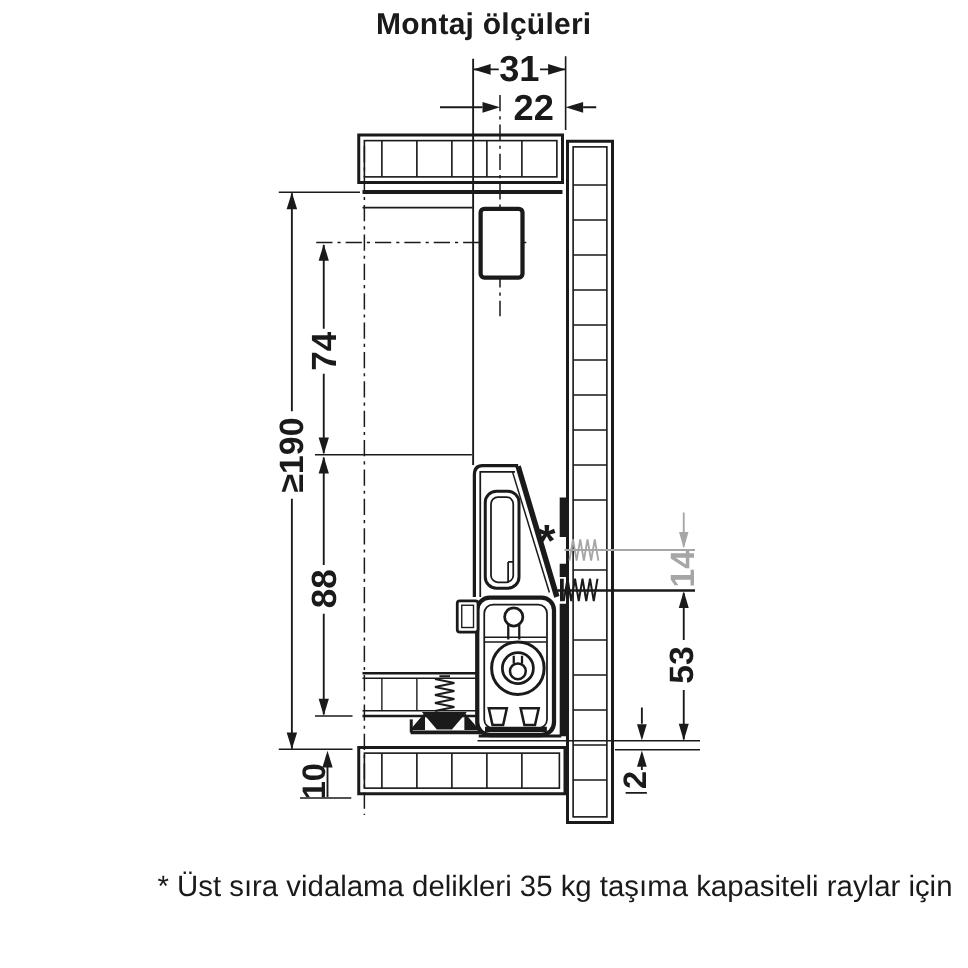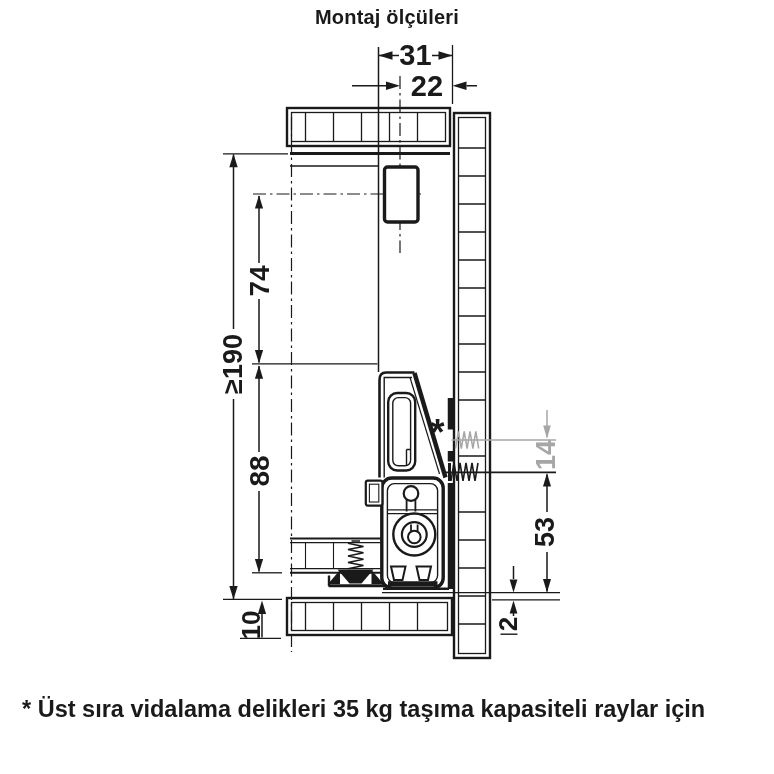--- a/index.html
+++ b/index.html
@@ -1,22 +1,22 @@
 <!DOCTYPE html>
 <html><head>
 <meta charset="utf-8">
 <style>
   html,body{margin:0;padding:0;background:#ffffff;}
   #page{position:relative;width:774px;height:774px;background:#fff;overflow:hidden;
         font-family:"Liberation Sans",sans-serif;color:#1a1a1a;}
   #title{position:absolute;top:6px;left:0;width:774px;text-align:center;
-         font-size:20px;font-weight:bold;letter-spacing:0.2px;}
+         font-size:24px;font-weight:bold;letter-spacing:0.2px;}
   #drawing{position:absolute;top:0;left:0;}
   #footnote{position:absolute;left:22px;top:691px;width:740px;
-            font-size:23.5px;line-height:37px;font-weight:700;}
+            font-size:23.5px;line-height:37px;font-weight:400;text-align:right;}
   svg text{font-family:"Liberation Sans",sans-serif;font-weight:bold;fill:#1a1a1a;}
 </style>
 </head>
 <body>
 
 <div id="page">
 
   <div id="title">Montaj ölçüleri</div>
 
   <svg id="drawing" width="774" height="774" viewBox="0 0 774 774">

